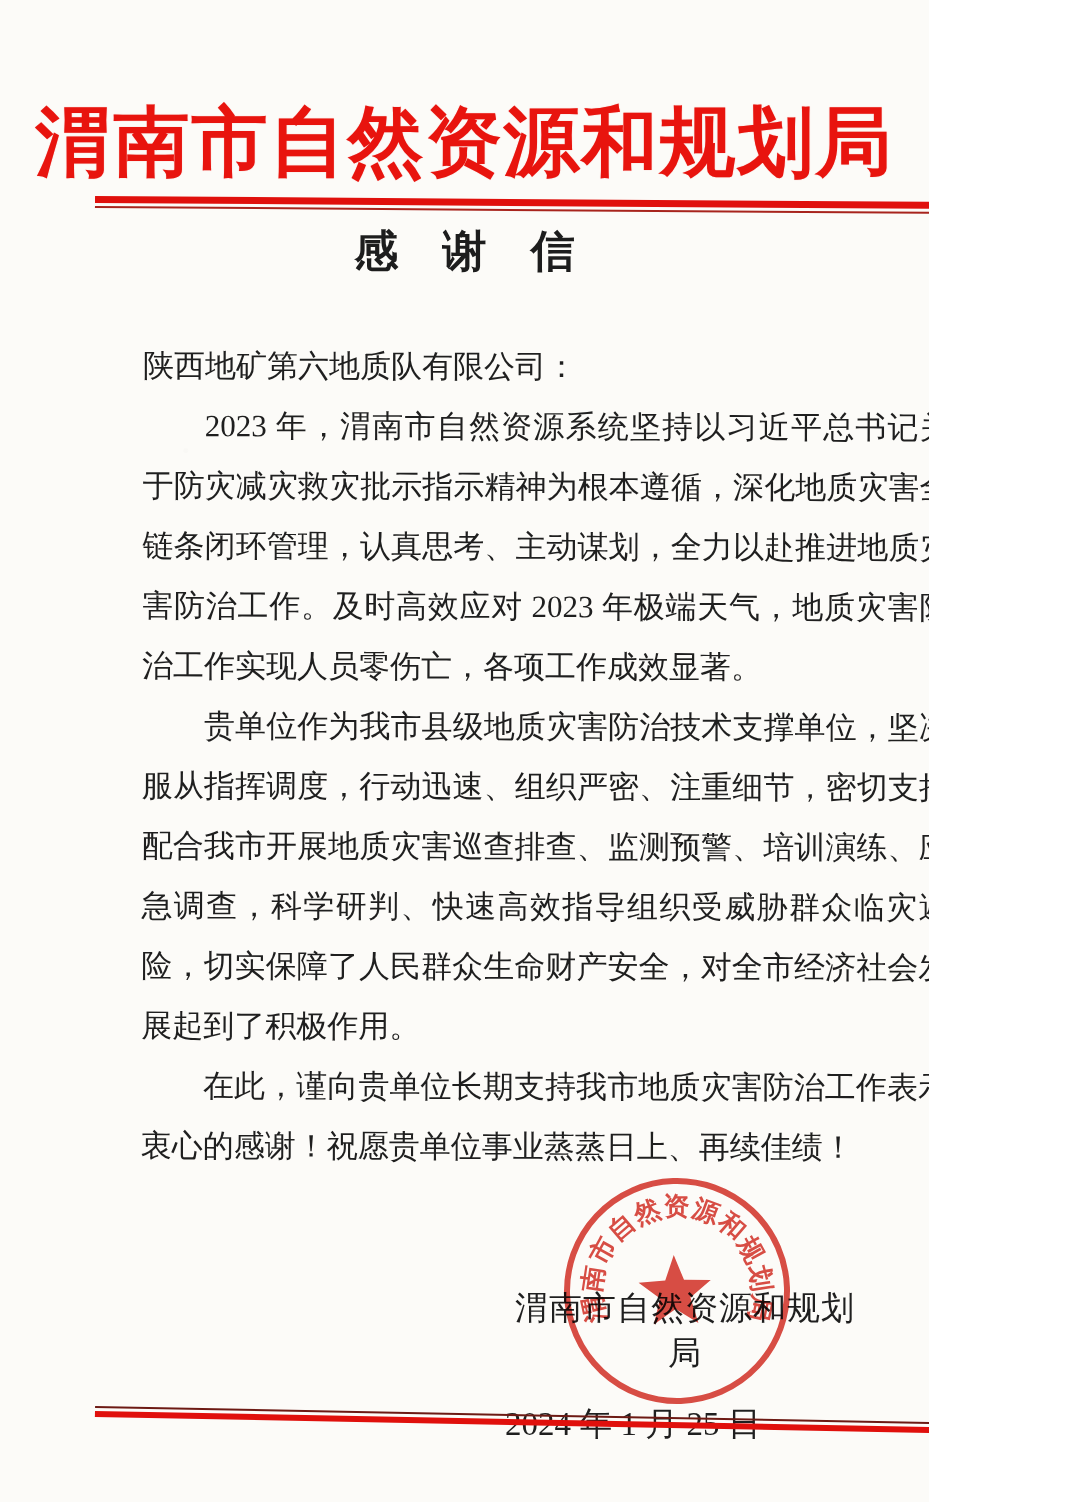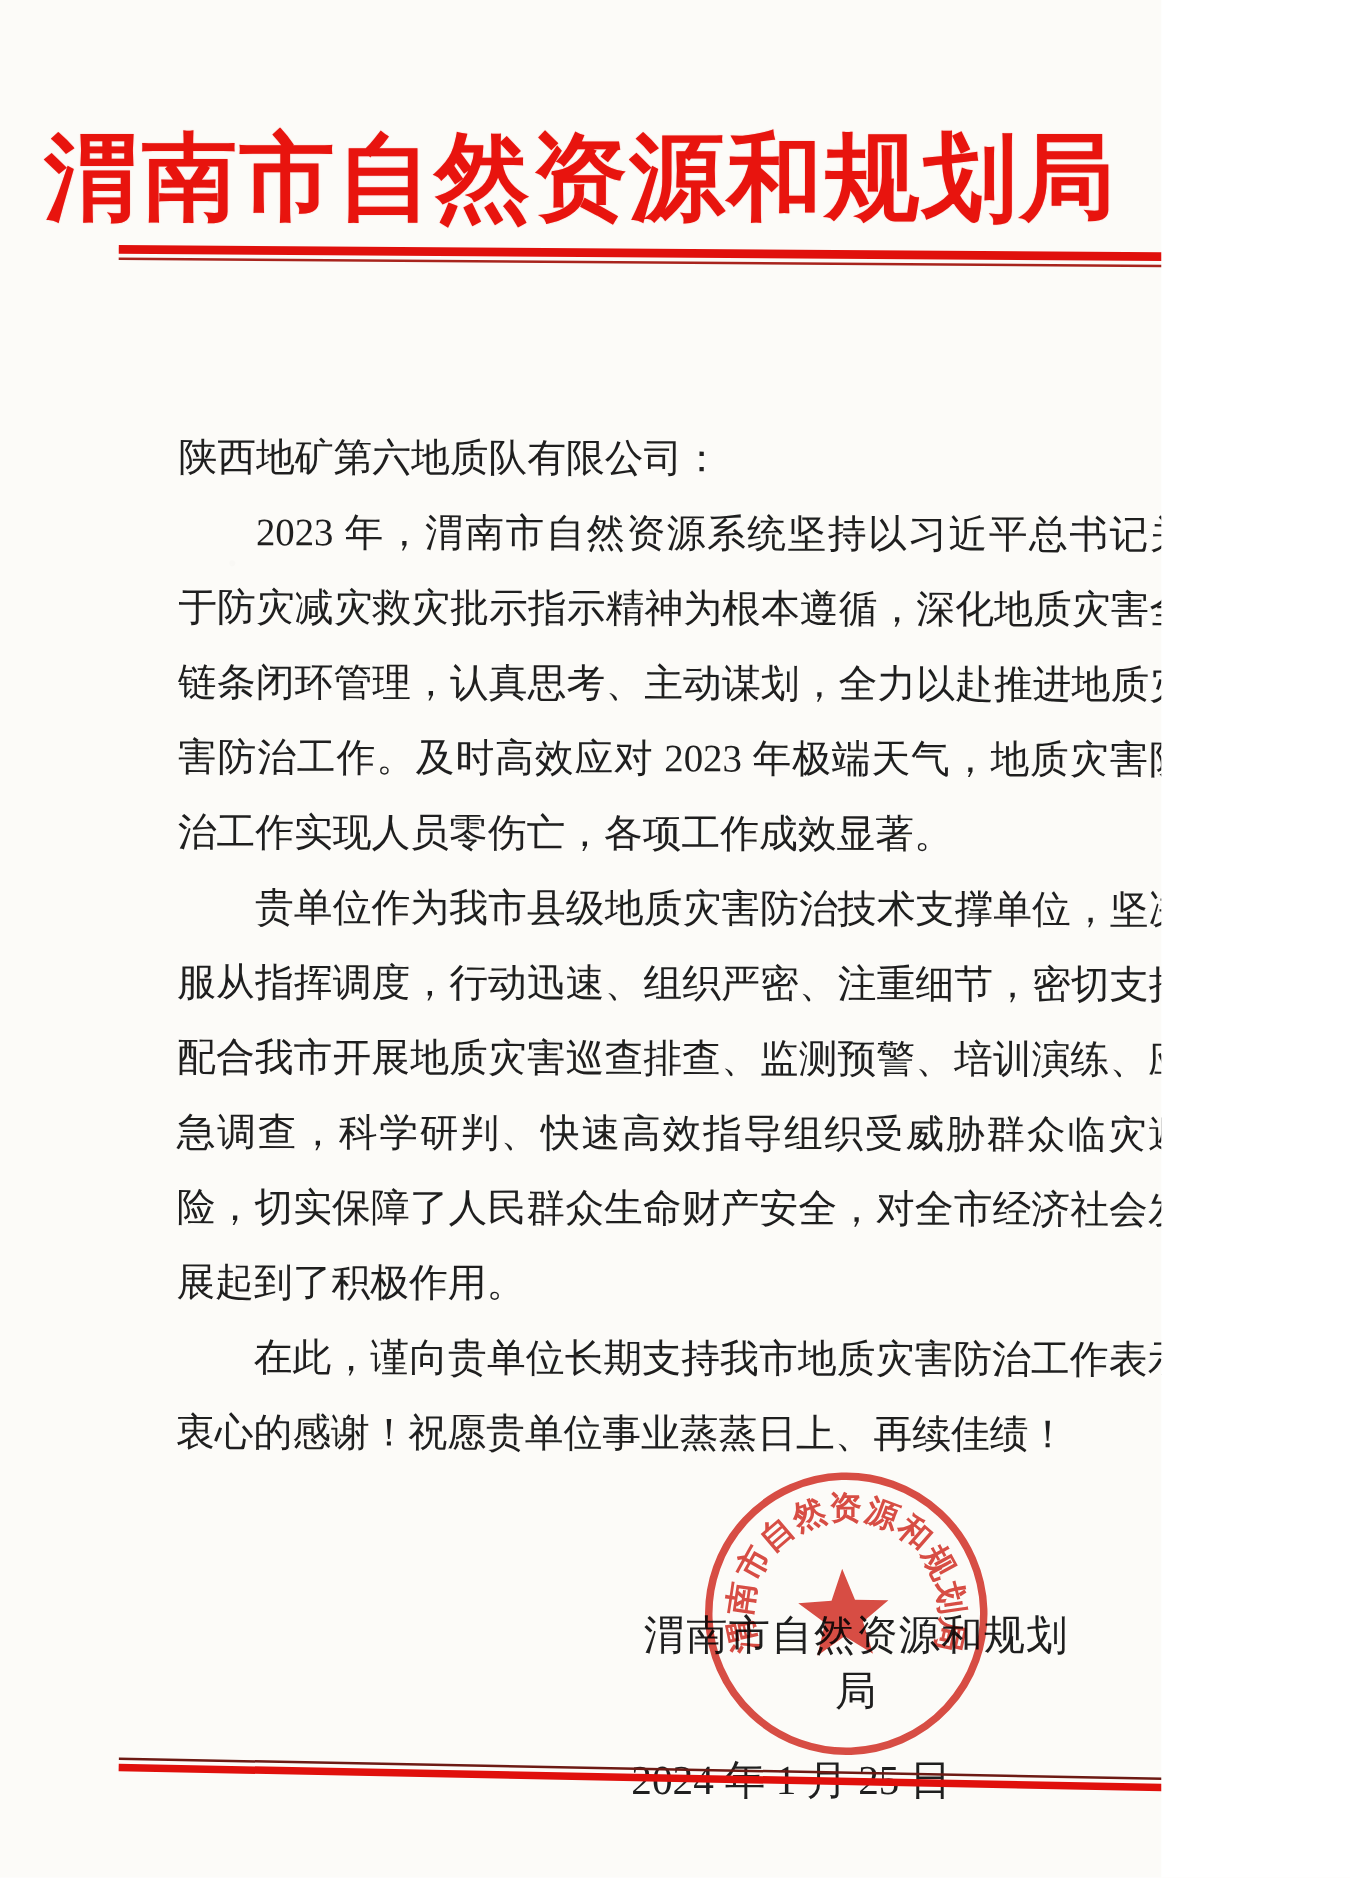--- a/index.html
+++ b/index.html
@@ -74,20 +74,21 @@
 
 <div class="page">
 
   <h1 class="letterhead">渭南市自然资源和规划局</h1>
 
   <div class="rule-top">
     <div class="bar-thick"></div>
     <div class="bar-thin"></div>
   </div>
 
+  <h2 class="doc-title">感 谢 信</h2>
 
   <main class="body-text">
     <p class="salutation">陕西地矿第六地质队有限公司：</p>
     <p class="para">2023 年，渭南市自然资源系统坚持以习近平总书记关于防灾减灾救灾批示指示精神为根本遵循，深化地质灾害全链条闭环管理，认真思考、主动谋划，全力以赴推进地质灾害防治工作。及时高效应对 2023 年极端天气，地质灾害防治工作实现人员零伤亡，各项工作成效显著。</p>
     <p class="para">贵单位作为我市县级地质灾害防治技术支撑单位，坚决服从指挥调度，行动迅速、组织严密、注重细节，密切支持配合我市开展地质灾害巡查排查、监测预警、培训演练、应急调查，科学研判、快速高效指导组织受威胁群众临灾避险，切实保障了人民群众生命财产安全，对全市经济社会发展起到了积极作用。</p>
     <p class="para">在此，谨向贵单位长期支持我市地质灾害防治工作表示衷心的感谢！祝愿贵单位事业蒸蒸日上、再续佳绩！</p>
   </main>
 
   <div class="signature">渭南市自然资源和规划局</div>
   <div class="sig-date">2024 年 1 月 25 日</div>

